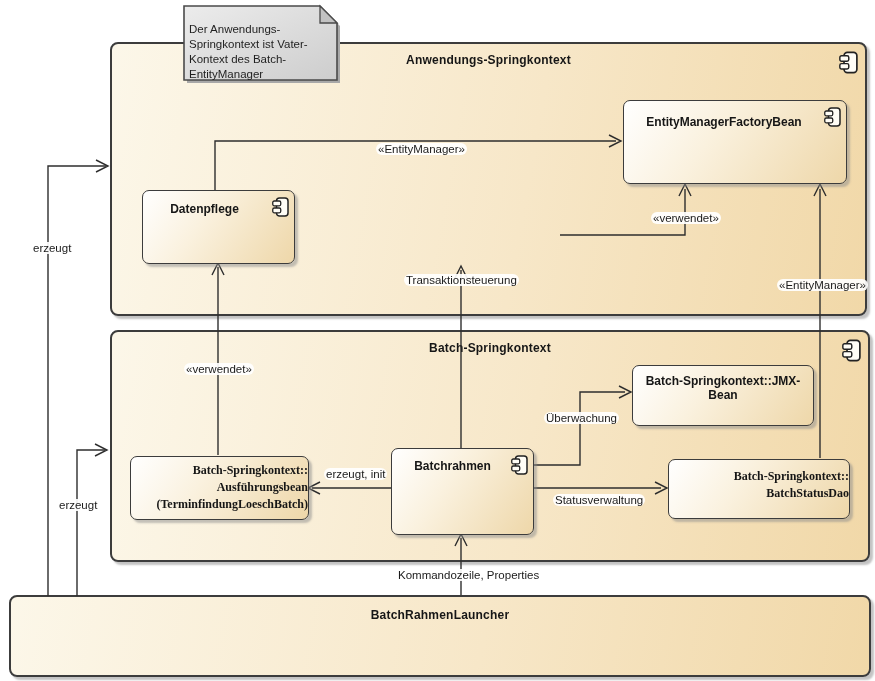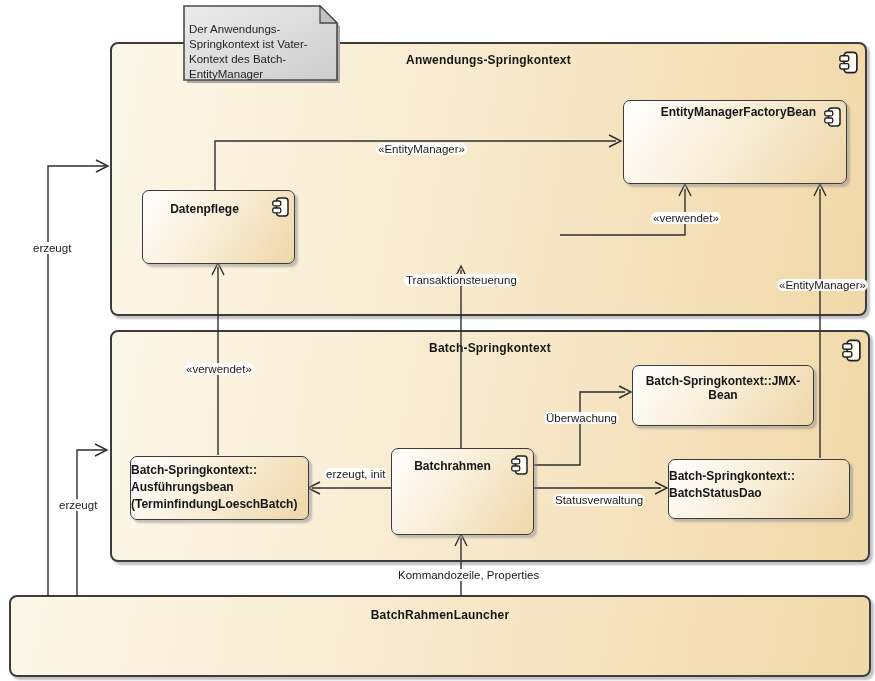--- a/index.html
+++ b/index.html
@@ -24,21 +24,21 @@
   .box {
     position:absolute;
     border:1.6px solid #3c3c3c;
     border-radius:7px;
     background:linear-gradient(125deg, #ffffff 0%, #faf1de 40%, #eed7a9 100%);
     box-shadow:3px 3px 2px rgba(140,140,140,0.5);
     z-index:4;
     font-weight:bold; font-size:12px; color:#161616;
   }
   .box-title { text-align:center; }
-  .box-lines { text-align:left; line-height:17px; }
+  .box-lines { text-align:right; line-height:17px;font-family:Liberation Serif, serif; }
   .comp-icon { position:absolute; top:6px; right:5px; line-height:0; }
   .wires { position:absolute; left:0; top:0; z-index:3; pointer-events:none; }
   .elabel {
     position:absolute; z-index:6;
     font-size:11.5px; white-space:nowrap;
     background:rgba(255,255,255,0.92);
     padding:0 2px; color:#1b1b1b;border-radius:6px;
   }
   .note-wrap { position:absolute; left:181px; top:3px; z-index:7; }
   .note-text {
@@ -110,21 +110,21 @@
 
       <path d="M532,465 H580 V392 H625"></path>
         <path d="M619,386 L631,392 L619,398"></path>
 
       <path d="M532,488 H661"></path>
         <path d="M655,482 L667,488 L655,494"></path>
     </g>
   </svg>
 
   <div class="box" style="left:623px; top:100px; width:222px; height:82px;">
-    <div class="box-title" style="padding:4px 30px 0 8px;text-align:right;">EntityManagerFactoryBean</div>
+    <div class="box-title" style="padding:14px 30px 0 8px;">EntityManagerFactoryBean</div>
     <span class="comp-icon">
       <svg width="17" height="20" viewBox="0 0 17 20">
         <rect x="4.5" y="1" width="11.5" height="18" rx="3" fill="#fffdf6" stroke="#222" stroke-width="1.5"></rect>
         <rect x="0.75" y="4" width="8" height="4.8" rx="1.5" fill="#fffdf6" stroke="#222" stroke-width="1.3"></rect>
         <rect x="0.75" y="11" width="8" height="4.8" rx="1.5" fill="#fffdf6" stroke="#222" stroke-width="1.3"></rect>
       </svg>
     </span>
   </div>
 
   <div class="box" style="left:142px; top:190px; width:151px; height:72px;">

